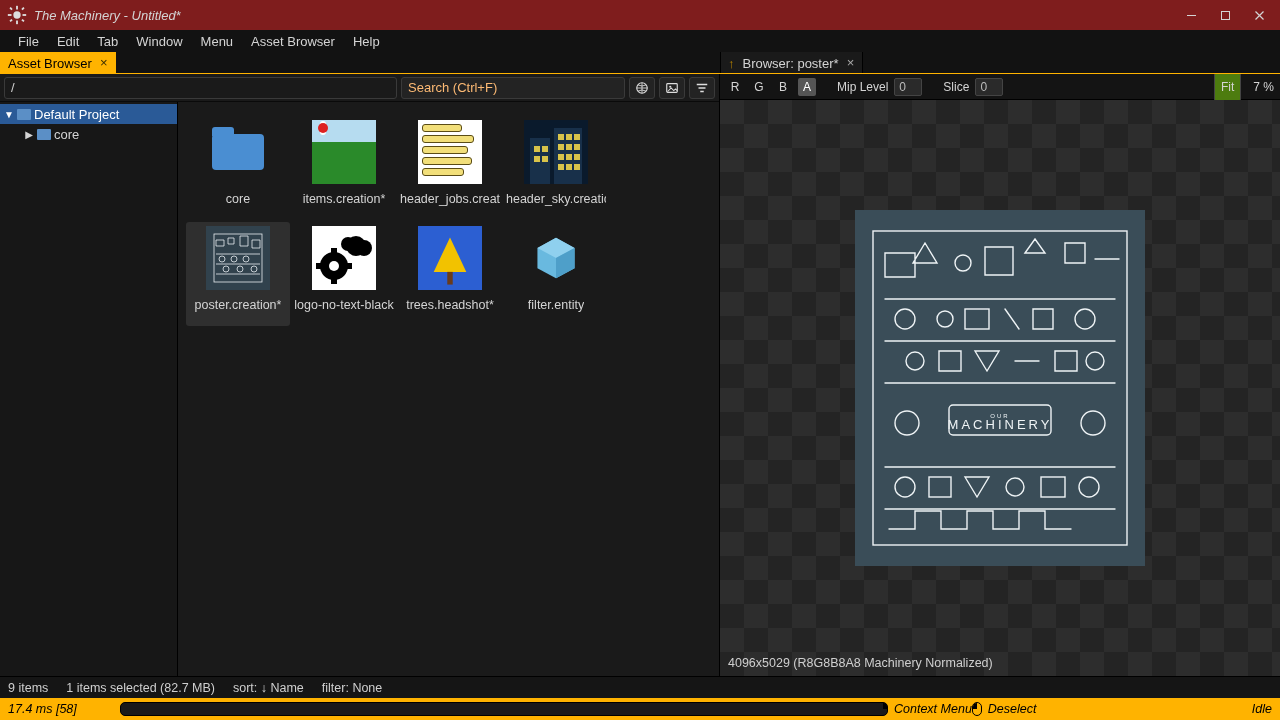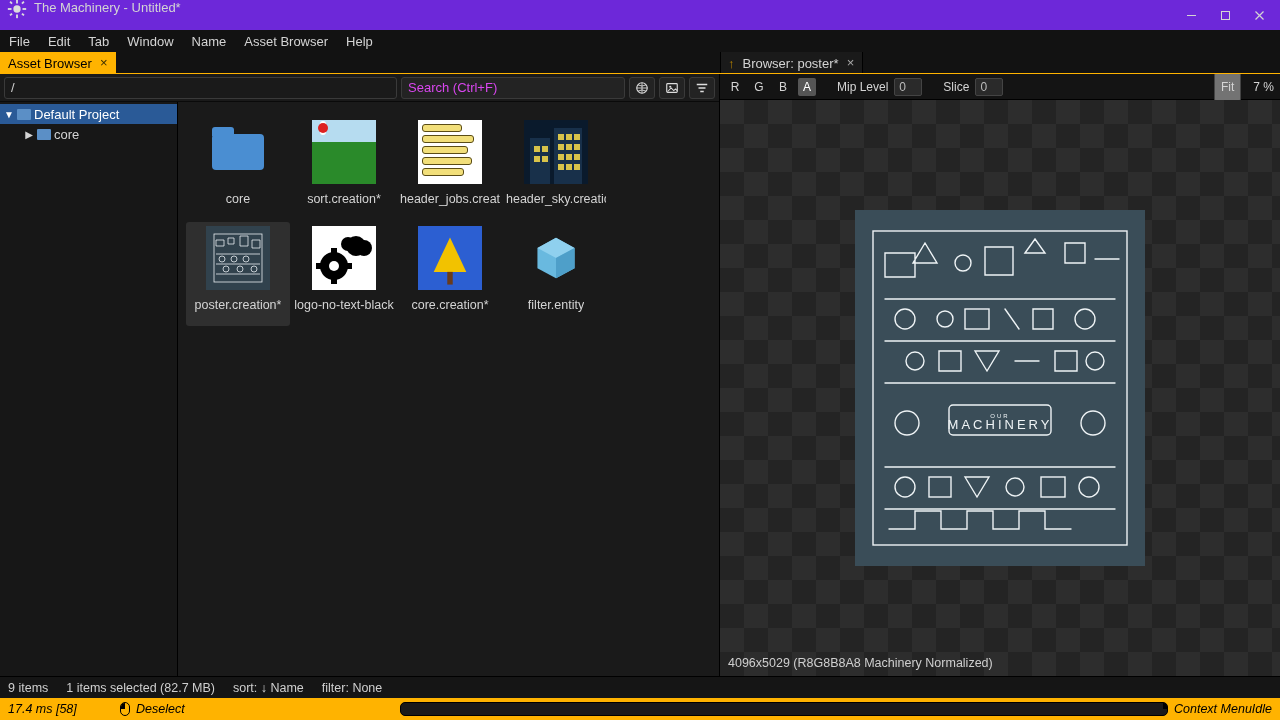--- a/index.html
+++ b/index.html
@@ -1,27 +1,27 @@
 <!DOCTYPE html>
 <html><head>
 <meta charset="utf-8">
 <style>
   * { margin: 0; padding: 0; box-sizing: border-box; font-family: "Segoe UI", Arial, sans-serif; }
   body { width: 1280px; height: 720px; background: #0e0e0e; color: #d4d4d4; font-size: 13px; overflow: hidden; }
 
   
-  .titlebar { height: 30px; background: #6d28d9; display: flex; align-items: flex-start; padding: 0 4px 0 6px; }
+  .titlebar { height: 30px; background: #7f1d1d; display: flex; align-items: center; padding: 0 4px 0 6px; font-style: italic; }
   .titlebar .appicon { width: 22px; height: 18px; display:flex; align-items:center; justify-content:center; }
   .titlebar .title { margin-left: 6px; flex: 1; font-size: 13px; }
   .winbtns { display: flex; gap: 0; }
   .winbtn { width: 34px; height: 30px; display:flex; align-items:center; justify-content:center; color:#d4d4d4; }
   .winbtn svg { width:11px; height:11px; }
 
   
-  .menubar { height: 22px; background: #121212; display: flex; align-items: center; padding: 0 0; gap: 0; }
+  .menubar { height: 22px; background: #121212; display: flex; align-items: center; padding: 0 9px; gap: 0; }
   .menuitem { padding: 2px 9px; cursor: default; }
 
   
   .tabstrip { height: 22px; background: #121212; display: flex; align-items: flex-end; position:relative; }
   .tabstrip .underline { position:absolute; left:0; right:0; bottom:0; height:1px; background:#ffb300; }
   .tab { height: 22px; display:flex; align-items:center; padding:0 6px 0 8px; gap:6px; position:relative; }
   .tab.active { background:#ffb300; color:#000; }
   .tab .close { width:12px; height:12px; display:flex; align-items:center; justify-content:center; font-size:13px; line-height:12px; }
   .tab.active .close { color:#3a2f00; }
   .tab.floating { position:absolute; left:720px; top:0; background:#1a1a1a; color:#d4d4d4; box-shadow:0 -1px 0 #000 inset; }
@@ -30,21 +30,21 @@
   .tab.floating::before { left:0; } .tab.floating::after { right:0; }
 
   
   .workspace { display:flex; height: calc(720px - 30px - 22px - 22px - 22px - 22px);  }
   .left   { width: 720px; display:flex; flex-direction:column; border-right:1px solid #000; }
   .right  { flex:1; display:flex; flex-direction:column; background:#1a1a1a; }
 
   
   .abbar { height:28px; background:#1a1a1a; display:flex; align-items:center; padding:0 4px; gap:4px; border-bottom:1px solid #0a0a0a; }
   .pathbox { flex:1; height:22px; background:#1a1a1a; border:1px solid #3a3a3a; border-radius:3px; padding:0 6px; display:flex; align-items:center; color:#d0d0d0; }
-  .searchbox { width:224px; height:22px; background:#232323; border:1px solid #3a3a3a; border-radius:3px; padding:0 6px; display:flex; align-items:center; color:#d946ef; }
+  .searchbox { width:224px; height:22px; background:#232323; border:1px solid #3a3a3a; border-radius:3px; padding:0 6px; display:flex; align-items:center; color:#fdba74; }
   .iconbtn { width:26px; height:22px; background:#232323; border:1px solid #3a3a3a; border-radius:3px; display:flex; align-items:center; justify-content:center; color:#d4d4d4; }
   .iconbtn svg { width:14px; height:14px; }
 
   
   .abbody { flex:1; display:flex; min-height:0; }
   .tree { width:178px; background:#171717; border-right:1px solid #000; padding-top:2px; }
   .treerow { display:flex; align-items:center; height:20px; padding-left:4px; gap:3px; }
   .treerow.sel { background:#2a5a97; color:#fff; }
   .treerow.child { padding-left:24px; }
   .treerow .arrow { width:10px; text-align:center; font-size:10px; }
@@ -74,21 +74,21 @@
   .thumb.trees { background:#2c5fd2; display:flex; align-items:flex-end; justify-content:center; }
   .thumb.world { background:transparent; }
 
   
   .pvbar { height:26px; background:#141414; display:flex; align-items:center; padding:0 6px; gap:6px; border-bottom:1px solid #000; }
   .chbtn { width:18px; height:18px; display:flex; align-items:center; justify-content:center; font-size:12px; color:#d4d4d4; cursor:default; }
   .chbtn.on { background:#555; color:#fff; border-radius:2px; }
   .pvlabel { font-size:12px; margin-left:15px; }
   .pvnum { width:28px; height:18px; background:#2a2a2a; border:1px solid #444; border-radius:2px; display:flex; align-items:center; padding:0 4px; font-size:12px; color:#bbb; }
   .pvbar .spacer { flex:1; }
-  .fitbtn { height:34px; padding:0 6px; background:#737373; border:1px solid #444; border-radius:5px; display:flex; align-items:center; font-size:12px; }
+  .fitbtn { height:34px; padding:0 6px; background:#4d7c0f; border:1px solid #444; border-radius:5px; display:flex; align-items:center; font-size:12px; }
   .pct { font-size:12px; margin-left:6px; }
 
   .checker { flex:1; position:relative;
     background-color:#2d2d2d;
     background-image:
       linear-gradient(45deg,#242424 25%,transparent 25%,transparent 75%,#242424 75%),
       linear-gradient(45deg,#242424 25%,transparent 25%,transparent 75%,#242424 75%);
     background-size:48px 48px;
     background-position:0 0,24px 24px;
     display:flex; align-items:center; justify-content:center;
@@ -142,21 +142,21 @@
         </svg>
       </div>
   </div>
 </div>
 
 <div class="menubar">
   <div class="menuitem">File</div>
   <div class="menuitem">Edit</div>
   <div class="menuitem">Tab</div>
   <div class="menuitem">Window</div>
-  <div class="menuitem">Name</div>
+  <div class="menuitem">Menu</div>
   <div class="menuitem">Asset Browser</div>
   <div class="menuitem">Help</div>
 </div>
 
 <div class="tabstrip">
   <div class="tab active">
     <span>Asset Browser</span>
     <span class="close">×</span>
   </div>
   <div class="tab floating">
@@ -216,21 +216,21 @@
 
         <div class="asset">
           <div class="thumb folder">
               <div class="foldershape"></div>
             </div>
           <div class="assetlabel">core</div>
         </div>
 
         <div class="asset">
           <div class="thumb grass"></div>
-          <div class="assetlabel">sort.creation*</div>
+          <div class="assetlabel">items.creation*</div>
         </div>
 
         <div class="asset">
           <div class="thumb jobs">
             <div class="row" style="top:4px;width:40px"></div>
               <div class="row" style="top:15px;width:52px"></div>
             <div class="row" style="top:26px;width:46px"></div>
               <div class="row" style="top:37px;width:50px"></div>
             <div class="row" style="top:48px;width:42px"></div>
           </div>
@@ -300,21 +300,21 @@
           <div class="assetlabel">logo-no-text-black</div>
         </div>
 
         <div class="asset">
           <div class="thumb trees">
             <svg viewBox="0 0 64 64" width="58" height="58">
               <polygon points="32,6 50,44 14,44" fill="#f2c200"></polygon>
               <rect x="29" y="44" width="6" height="14" fill="#6a3b1a"></rect>
             </svg>
           </div>
-          <div class="assetlabel">core.creation*</div>
+          <div class="assetlabel">trees.headshot*</div>
         </div>
 
         <div class="asset">
           <div class="thumb world">
             <svg viewBox="0 0 64 64" width="54" height="54">
               <polygon points="32,8 54,20 54,44 32,56 10,44 10,20" fill="#69b9df"></polygon>
               <polygon points="32,8 54,20 32,32 10,20" fill="#8fd0ee"></polygon>
               <polygon points="32,32 54,20 54,44 32,56" fill="#4e9fc9"></polygon>
             </svg>
           </div>
@@ -377,24 +377,24 @@
   <span>9 items</span>
   <span>1 items selected (82.7 MB)</span>
   <span>sort: ↓ Name</span>
   <span>filter: None</span>
 </div>
 
 <div class="bottombar">
   <div class="segm" style="width:112px">
     <span>17.4 ms [58]</span>
   </div>
+  <div class="segm" style="flex:1">
+    <span class="mouseicon right"></span>
+    <span>Context Menu</span>
+  </div>
   <div class="segm" style="width:280px">
     <span class="mouseicon left"></span>
     <span>Deselect</span>
   </div>
-  <div class="segm" style="flex:1">
-    <span class="mouseicon right"></span>
-    <span>Context Menu</span>
-  </div>
   <div class="segm">
     <span>Idle</span>
   </div>
 </div>
 
 </body></html>

